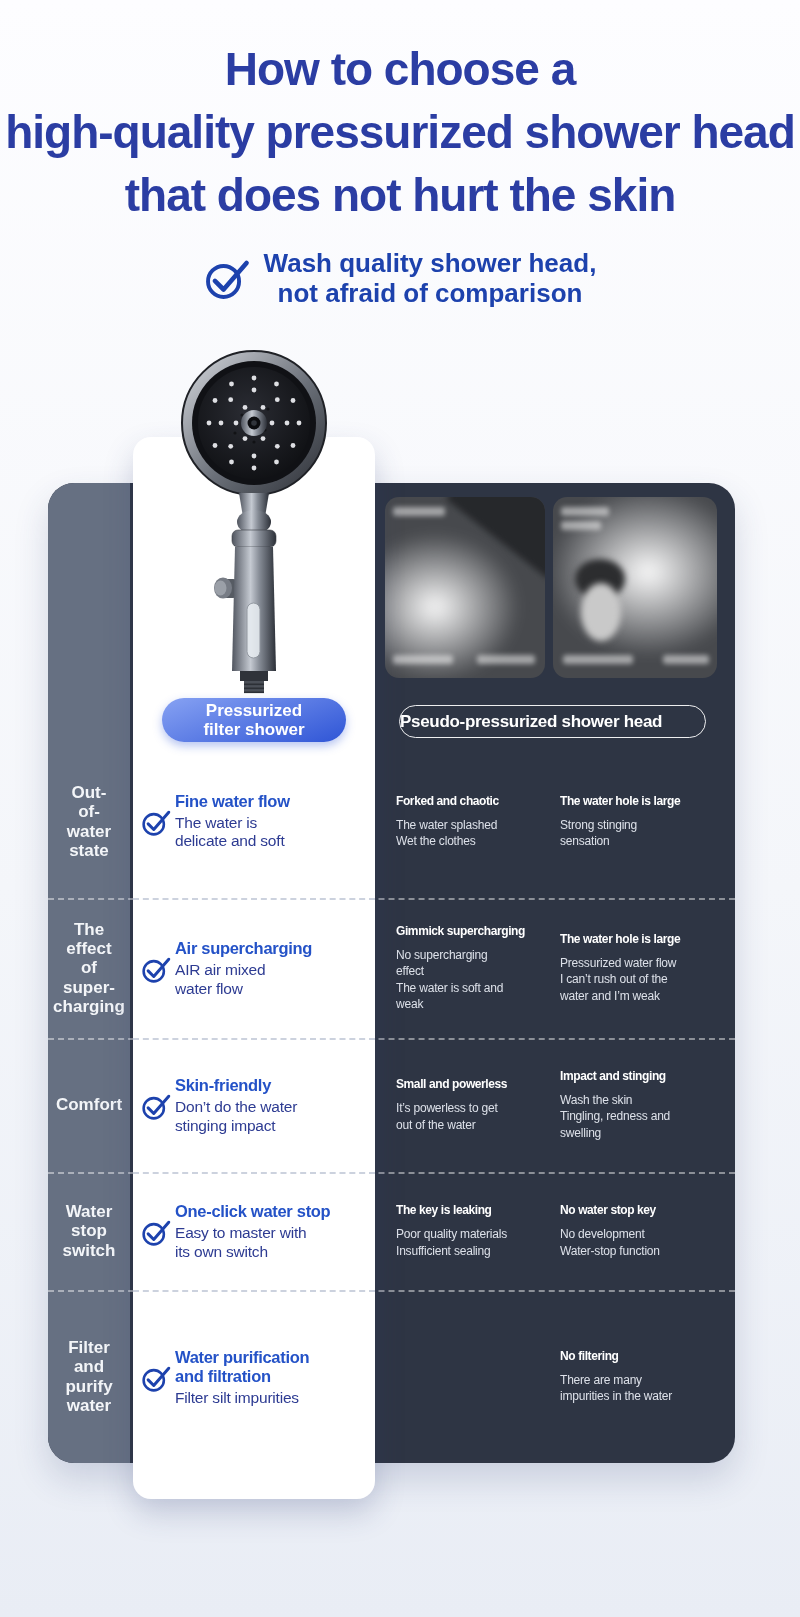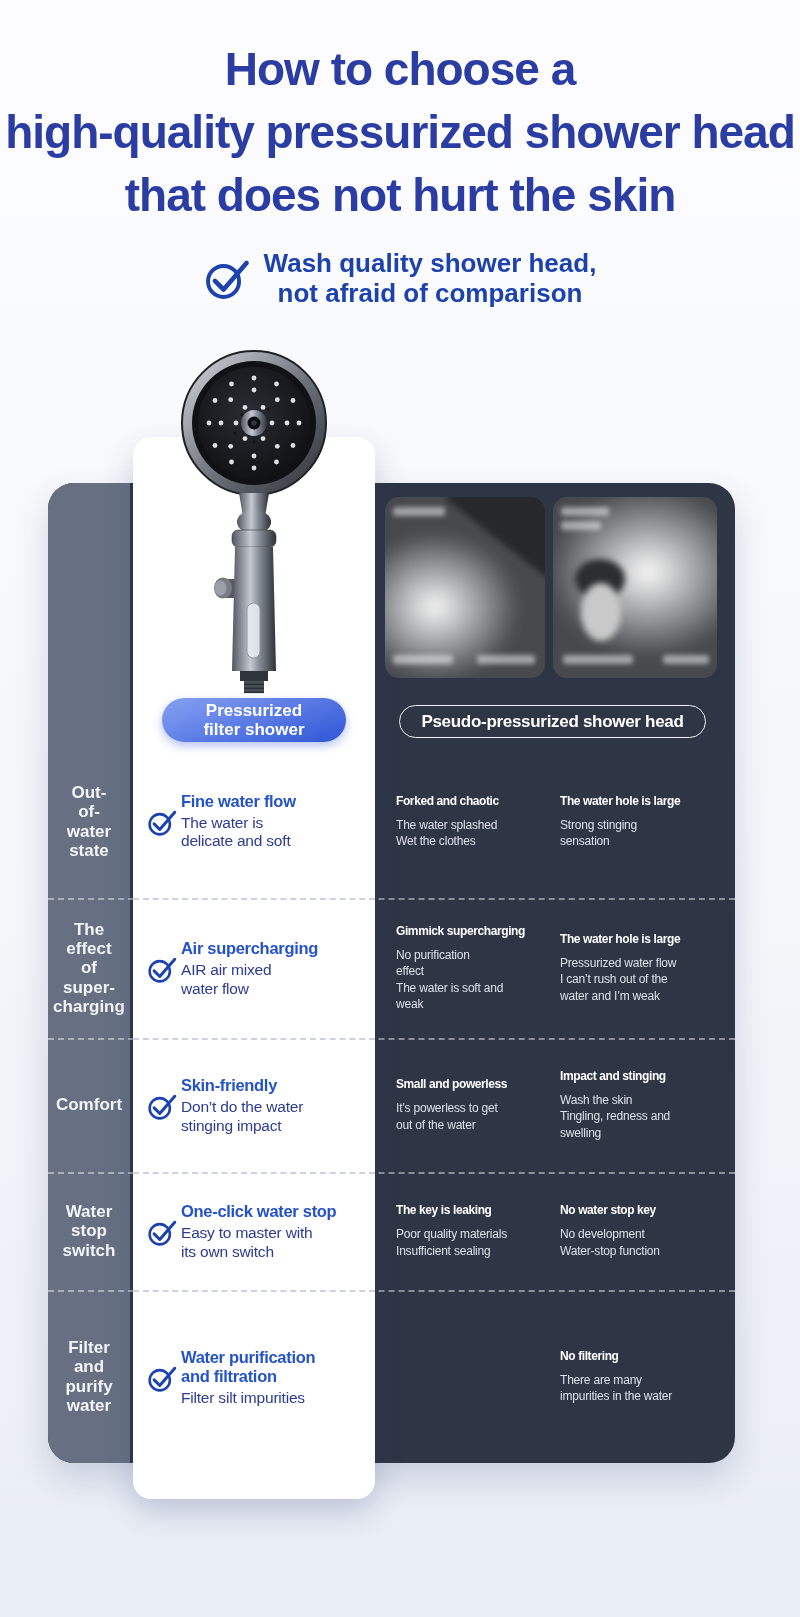--- a/index.html
+++ b/index.html
@@ -41,31 +41,31 @@
   
   .photo{position:absolute;top:14px;height:181px;border-radius:14px;background:#47494d;overflow:hidden;}
   .photo-1{left:337px;width:160px;}
   .photo-2{left:505px;width:164px;}
   .ph{position:absolute;}
   .blur6{filter:blur(7px);}  .blur3{filter:blur(3px);}
   .ph-cap{position:absolute;height:9px;border-radius:3px;background:rgba(255,255,255,.5);filter:blur(2.5px);}
 
   .pseudo-pill{position:absolute;left:351px;top:222px;width:307px;height:33px;box-sizing:border-box;
                border:1.5px solid rgba(255,255,255,.92);border-radius:17px;display:flex;align-items:center;
-               justify-content:center;color:#fff;font-weight:600;font-size:17px;letter-spacing:-0.3px;}
+               justify-content:flex-start;color:#fff;font-weight:600;font-size:17px;letter-spacing:-0.3px;}
 
   
   .card{position:absolute;left:133px;top:437px;width:242px;height:1062px;background:#fff;border-radius:18px;
         box-shadow:0 14px 30px rgba(50,66,120,.22);}
   .product{position:absolute;left:50%;transform:translateX(-50%);top:-92px;}
   .blue-pill{position:absolute;top:261px;left:50%;transform:translateX(-50%);width:184px;height:44px;
              border-radius:22px;background:linear-gradient(160deg,var(--pill_from),var(--pill_to));
              color:#fff;font-weight:700;font-size:17px;line-height:1.14;display:flex;align-items:center;
              justify-content:center;text-align:center;box-shadow:0 4px 10px rgba(47,85,214,.35);}
-  .good{position:absolute;left:0;right:0;display:flex;align-items:center;padding-left:14px;box-sizing:border-box;}
+  .good{position:absolute;left:0;right:0;display:flex;align-items:center;padding-left:8px;box-sizing:border-box;}
   .c0{top:308px;height:153px}.c1{top:461px;height:140px}.c2{top:601px;height:134px}
   .c3{top:735px;height:118px}.c4{top:853px;height:173px}
   .c1,.c2,.c3,.c4{border-top:2px dashed #ccd2de;}
   .gcheck{flex:0 0 auto;margin-right:4px;}
   .good-title{color:var(--good_title_blue);font-weight:700;font-size:16.5px;letter-spacing:-0.3px;
               line-height:1.15;margin-bottom:3px;}
   .good-desc{color:var(--good_desc_navy);font-size:15.5px;line-height:1.2;letter-spacing:-0.2px;}
 </style>
 </head>
 <body>
@@ -141,21 +141,21 @@
 purify
 water</div>
 
     <div class="bad bad-a t0">
       <div class="bad-title" data-bind-lines="rows.0.bad_a.title_lines">Forked and chaotic</div>
       <div class="bad-lines" data-bind-lines="rows.0.bad_a.lines">The water splashed
 Wet the clothes</div>
     </div>
     <div class="bad bad-a t1">
       <div class="bad-title" data-bind-lines="rows.1.bad_a.title_lines">Gimmick supercharging</div>
-      <div class="bad-lines" data-bind-lines="rows.1.bad_a.lines">No purification
+      <div class="bad-lines" data-bind-lines="rows.1.bad_a.lines">No supercharging
 effect
 The water is soft and
 weak</div>
     </div>
     <div class="bad bad-a t2">
       <div class="bad-title" data-bind-lines="rows.2.bad_a.title_lines">Small and powerless</div>
       <div class="bad-lines" data-bind-lines="rows.2.bad_a.lines">It’s powerless to get
 out of the water</div>
     </div>
     <div class="bad bad-a t3">

